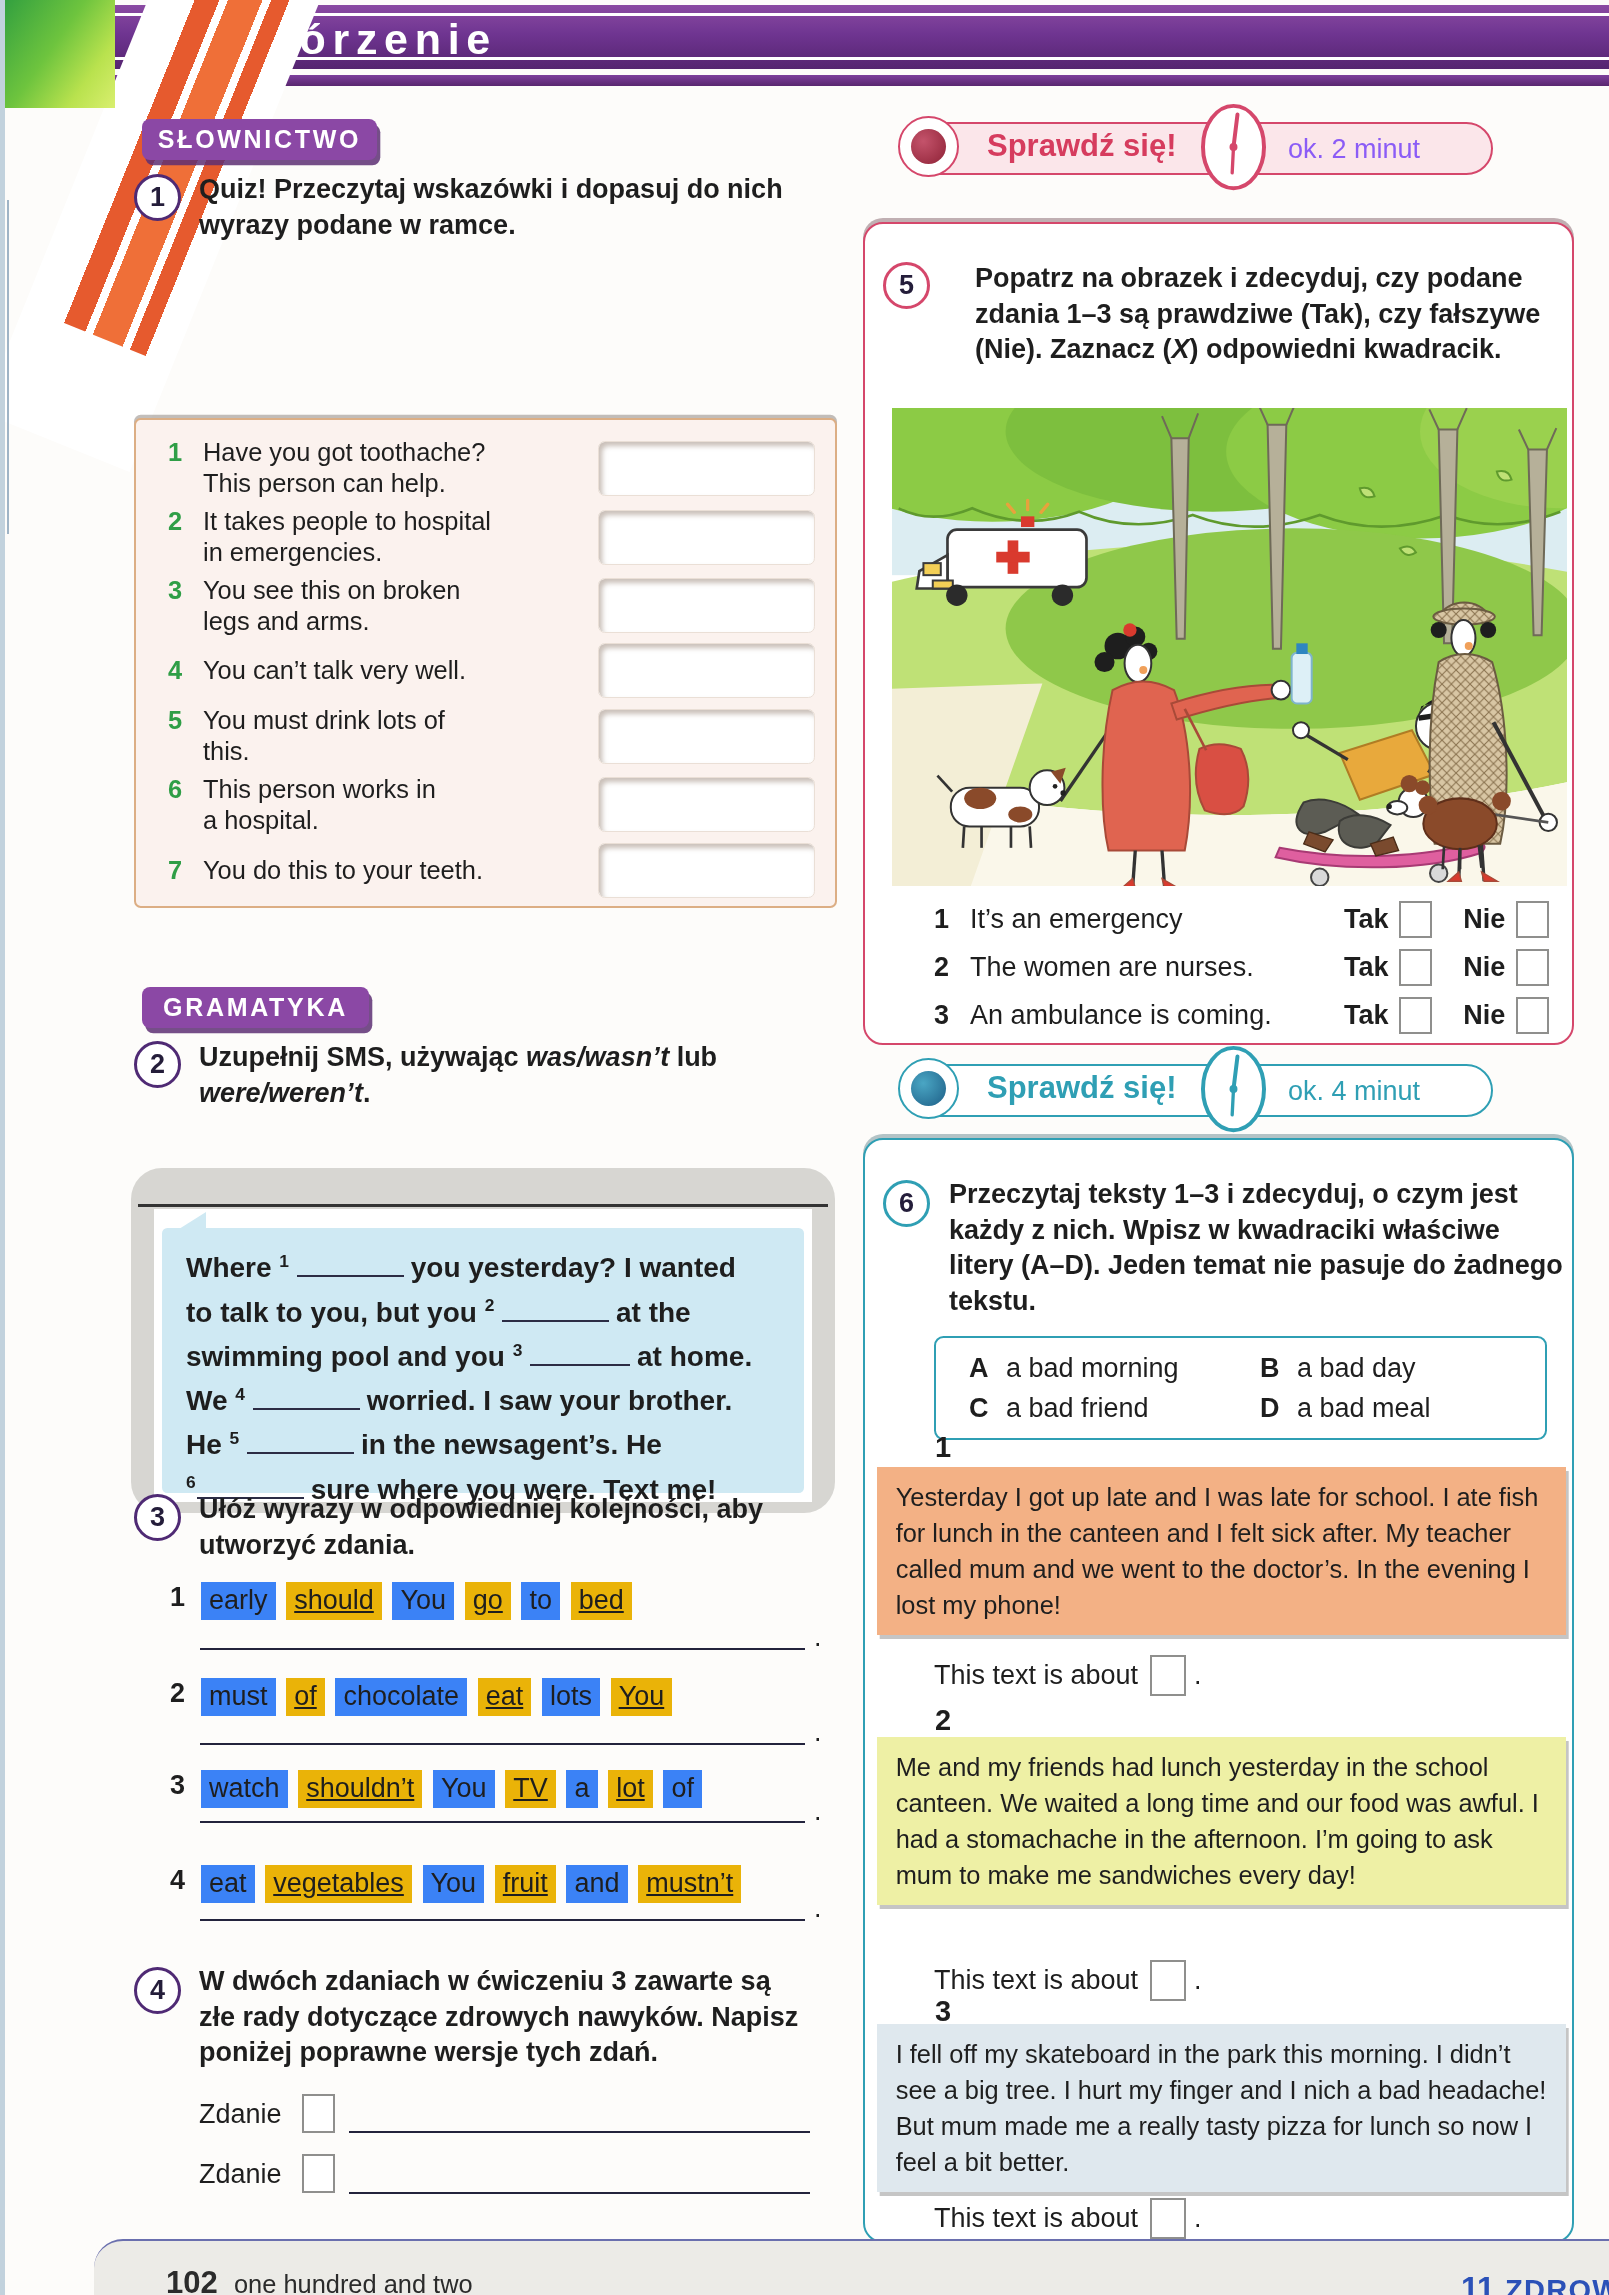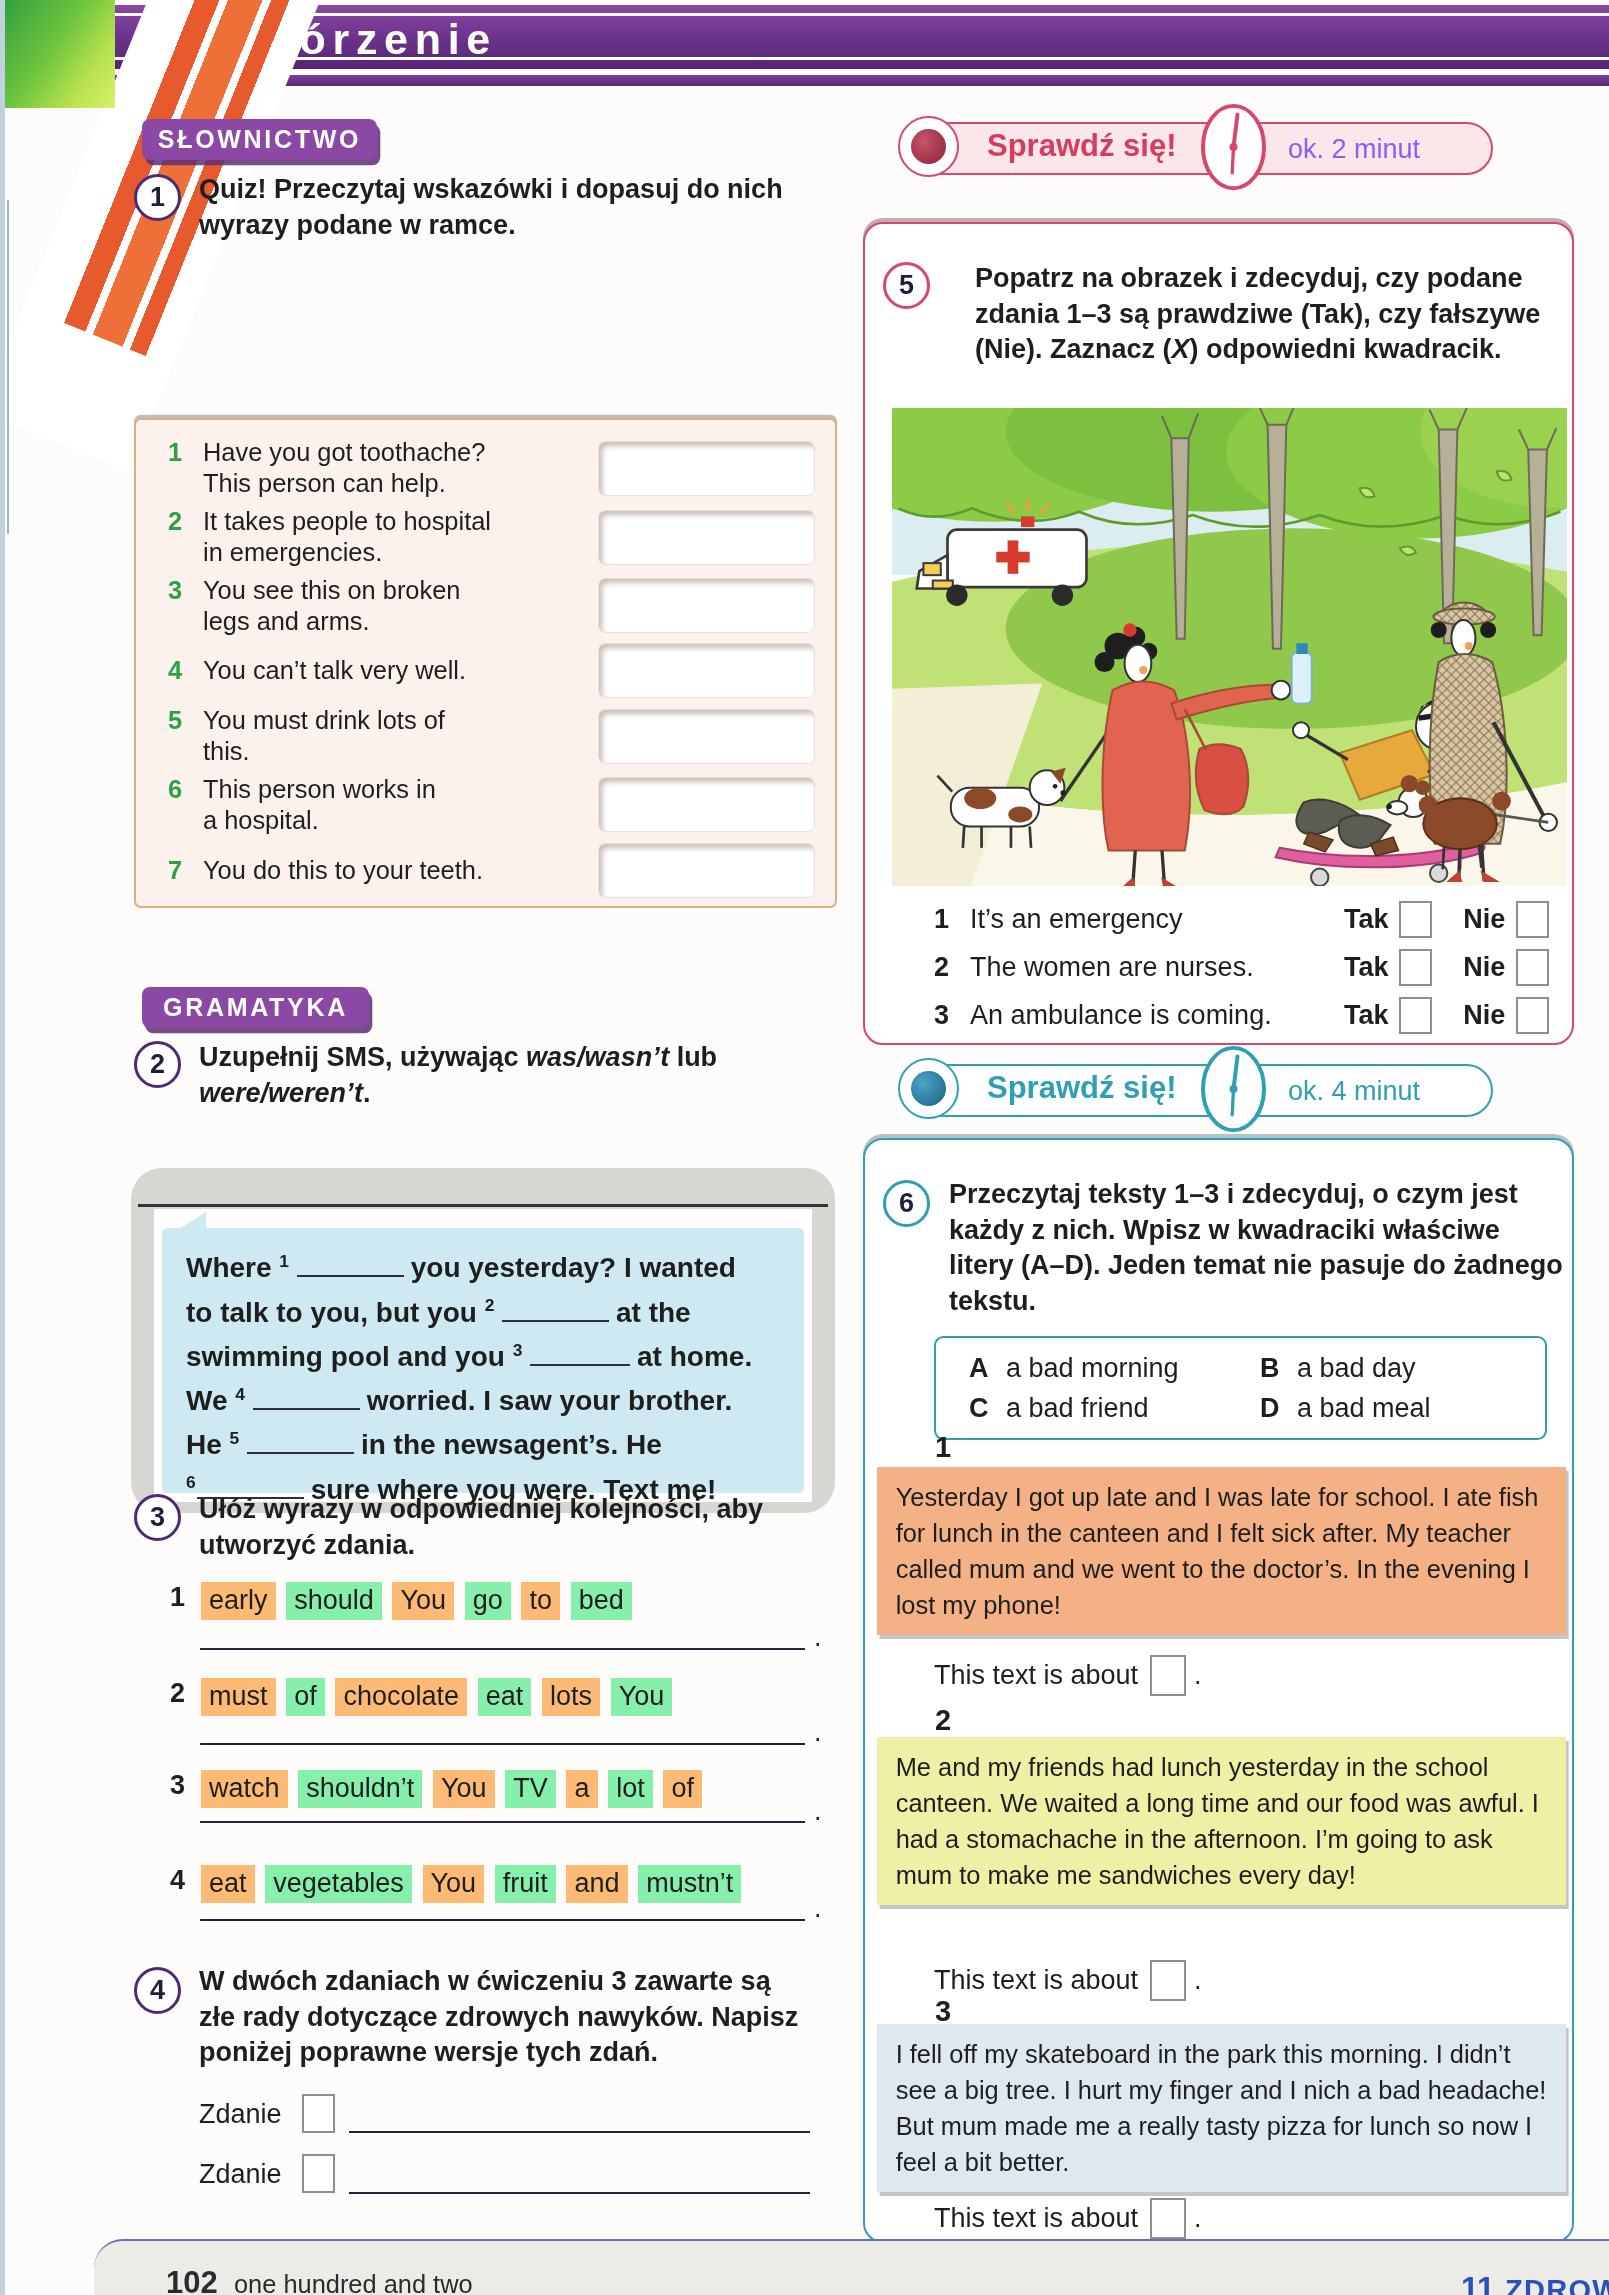--- a/index.html
+++ b/index.html
@@ -58,22 +58,22 @@
     padding:18.7px 24px;font-size:28px;line-height:1.58;}
   .tail{position:absolute;left:17.4px;top:-16px;width:0;height:0;border-right:27px solid #cfe9f3;border-top:17.4px solid transparent;}
   .blank{display:inline-block;width:107px;border-bottom:2.7px solid #2c2c44;height:23px;vertical-align:baseline;margin:0 6.7px;}
   .blank.sm{width:100px;}
   sup.snum{font-size:17.4px;margin-right:1.3px;}
 
   
   .chiprow{display:flex;align-items:flex-start;font-size:27px;}
   .chiprow .n{font-weight:bold;width:31px;flex:none;}
   .chip{display:inline-block;padding:1.3px 8px;margin-right:10.7px;line-height:35px;}
-  .chip.g{background:#fdba74;}
-  .chip.y{background:#86efac;}
+  .chip.g{background:#3b82f6;}
+  .chip.y{background:#eab308;text-decoration:underline;}
   .ansline{border-bottom:2.7px solid #23233c;height:2.7px;}
   .period{font-size:27px;}
 
   
   .cb{background:#fff;border:2px solid #8f8f8d;}
 
   
   .pill{border-radius:29px;}
   .pill.pink{background:#fbe6ea;border:2.7px solid #d5476b;}
   .pill.teal{background:#fff;border:2.7px solid #2f9fb4;}

